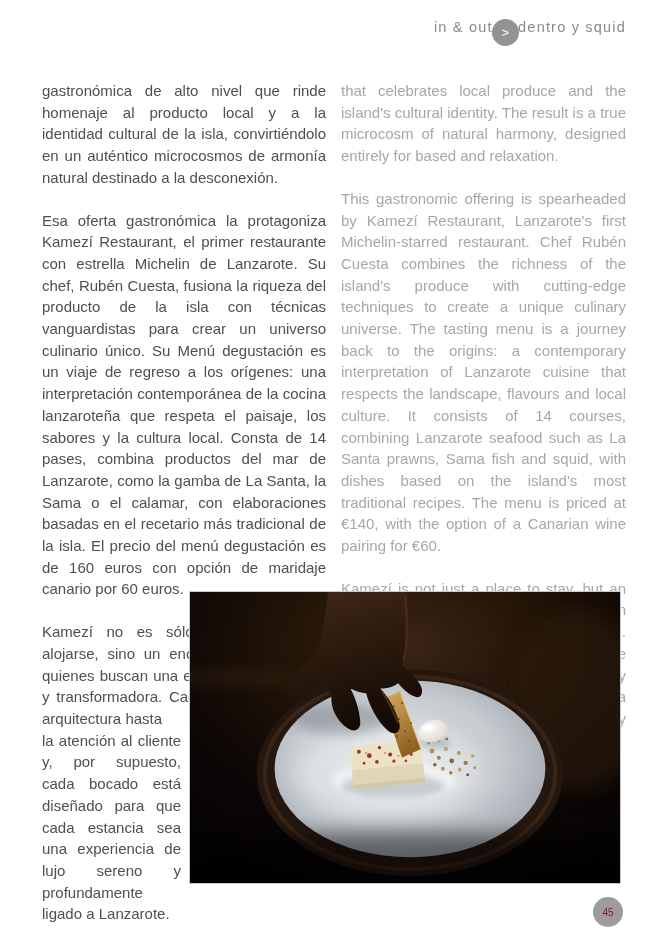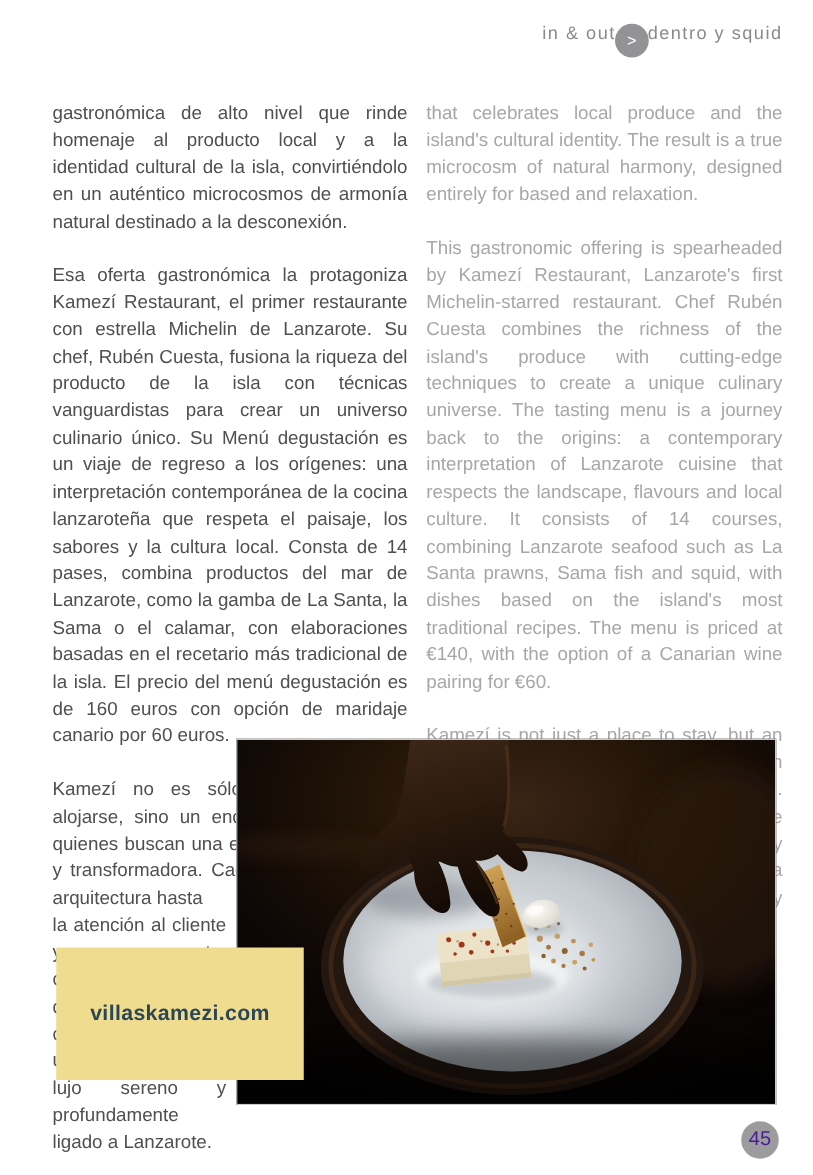--- a/index.html
+++ b/index.html
@@ -36,22 +36,22 @@
     position:absolute;left:45px;top:758px;width:198px;height:106px;
     background:#f0dc8e;z-index:2;display:flex;align-items:center;justify-content:center;
   }
   .promo .url{
     color:#2b4657;font-weight:bold;font-size:17px;letter-spacing:.3px;
     text-decoration:none;cursor:pointer;
   }
   
   .badge{
     position:absolute;left:593px;top:897px;width:30px;height:30px;border-radius:50%;
-    background:#9c9c9e;color:#4c1d95;display:flex;align-items:center;justify-content:center;
-    font-size:16px;z-index:3;
+    background:#9c9c9e;color:#7f1d1d;display:flex;align-items:center;justify-content:center;
+    font-size:10px;z-index:3;
   }
 </style>
 </head>
 <body>
 
 <div class="page">
 
   <div class="header">
     <span class="seg">in &amp; out </span>
     <span class="circle">
@@ -212,21 +212,18 @@
           C224,83 218,78 213,74
           C219,58 221,30 218,0 Z"></path>
         <path d="M193,100 C200,112 206,124 209,132" stroke="#754a28" stroke-width="2" opacity="0.55" fill="none"></path>
         <path d="M216,4 C219,30 219,52 214,70" stroke="#5e3a1f" stroke-width="2.5" opacity="0.5" fill="none"></path>
       </g>
 
       <ellipse cx="216" cy="300" rx="260" ry="60" fill="#000000" opacity="0.45" filter="url(#b10)"></ellipse>
     </svg>
   </figure>
 
-  <div class="promo">
-    <span class="url">villaskamezi.com</span>
-  </div>
 
   <div class="badge">
     <span>45</span>
   </div>
 
 </div>
 
 </body></html>

